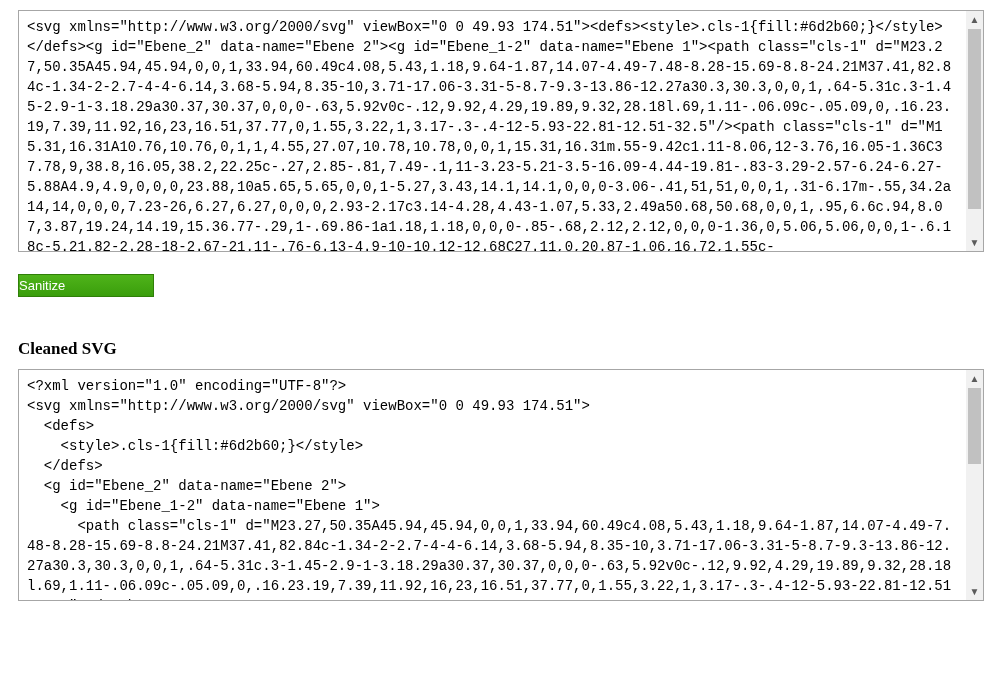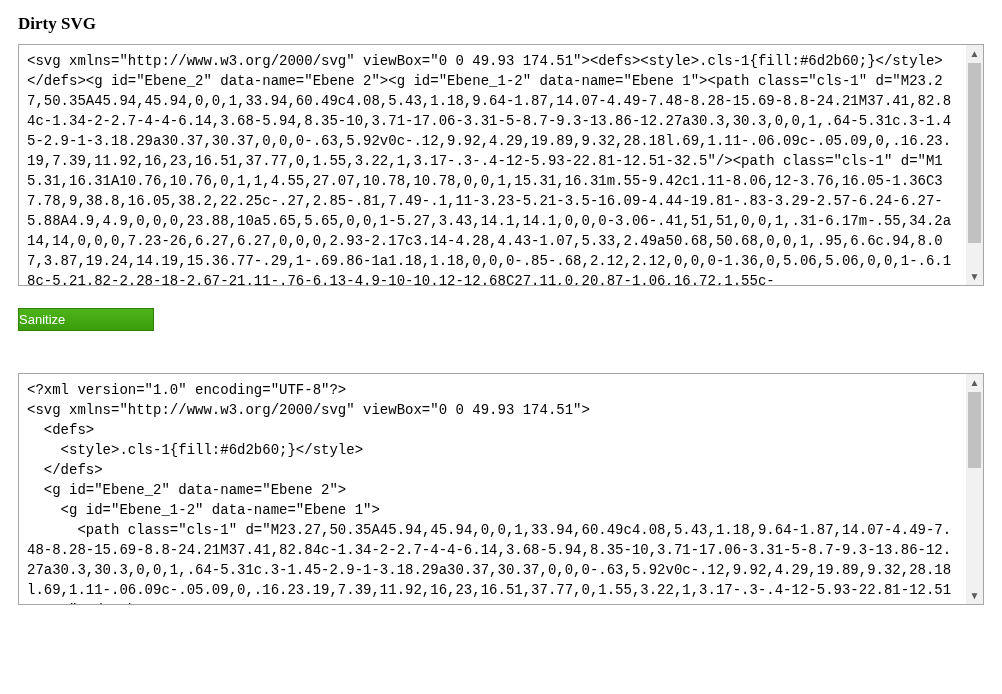--- a/index.html
+++ b/index.html
@@ -92,35 +92,35 @@
     width: 136px;
     text-align: left;
     cursor: pointer;
   }
 </style>
 </head>
 <body>
 
 <div class="page">
 
-  <div class="section-heading">Dirty SVG</div>
 
   <div class="ta-wrap dirty">
     <textarea class="codebox" spellcheck="false" style="">&lt;svg xmlns="http://www.w3.org/2000/svg" viewBox="0 0 49.93 174.51"&gt;&lt;defs&gt;&lt;style&gt;.cls-1{fill:#6d2b60;}&lt;/style&gt;&lt;/defs&gt;&lt;g id="Ebene_2" data-name="Ebene 2"&gt;&lt;g id="Ebene_1-2" data-name="Ebene 1"&gt;&lt;path class="cls-1" d="M23.27,50.35A45.94,45.94,0,0,1,33.94,60.49c4.08,5.43,1.18,9.64-1.87,14.07-4.49-7.48-8.28-15.69-8.8-24.21M37.41,82.84c-1.34-2-2.7-4-4-6.14,3.68-5.94,8.35-10,3.71-17.06-3.31-5-8.7-9.3-13.86-12.27a30.3,30.3,0,0,1,.64-5.31c.3-1.45-2.9-1-3.18.29a30.37,30.37,0,0,0-.63,5.92v0c-.12,9.92,4.29,19.89,9.32,28.18l.69,1.11-.06.09c-.05.09,0,.16.23.19,7.39,11.92,16,23,16.51,37.77,0,1.55,3.22,1,3.17-.3-.4-12-5.93-22.81-12.51-32.5"/&gt;&lt;path class="cls-1" d="M15.31,16.31A10.76,10.76,0,1,1,4.55,27.07,10.78,10.78,0,0,1,15.31,16.31m.55-9.42c1.11-8.06,12-3.76,16.05-1.36C37.78,9,38.8,16.05,38.2,22.25c-.27,2.85-.81,7.49-.1,11-3.23-5.21-3.5-16.09-4.44-19.81-.83-3.29-2.57-6.24-6.27-5.88A4.9,4.9,0,0,0,23.88,10a5.65,5.65,0,0,1-5.27,3.43,14.1,14.1,0,0,0-3.06-.41,51,51,0,0,1,.31-6.17m-.55,34.2a14,14,0,0,0,7.23-26,6.27,6.27,0,0,0,2.93-2.17c3.14-4.28,4.43-1.07,5.33,2.49a50.68,50.68,0,0,1,.95,6.6c.94,8.07,3.87,19.24,14.19,15.36.77-.29,1-.69.86-1a1.18,1.18,0,0,0-.85-.68,2.12,2.12,0,0,0-1.36,0,5.06,5.06,0,0,1-.6.18c-5.21.82-2.28-18-2.67-21.11-.76-6.13-4.9-10-10.12-12.68C27.11,0,20.87-1.06,16.72,1.55c-</textarea>
     <div class="fake-scrollbar">
       <div class="arrow up">▲</div>
       <div class="thumb" style="top:18px;height:180px;"></div>
       <div class="arrow down">▼</div>
     </div>
   </div>
 
   <div class="btn-row">
     <button class="sanitize">Sanitize</button>
   </div>
 
+  <div class="section-heading">Cleaned SVG</div>
 
   <div class="ta-wrap clean">
     <textarea class="codebox" spellcheck="false" style="">&lt;?xml version="1.0" encoding="UTF-8"?&gt;
 &lt;svg xmlns="http://www.w3.org/2000/svg" viewBox="0 0 49.93 174.51"&gt;
   &lt;defs&gt;
     &lt;style&gt;.cls-1{fill:#6d2b60;}&lt;/style&gt;
   &lt;/defs&gt;
   &lt;g id="Ebene_2" data-name="Ebene 2"&gt;
     &lt;g id="Ebene_1-2" data-name="Ebene 1"&gt;
       &lt;path class="cls-1" d="M23.27,50.35A45.94,45.94,0,0,1,33.94,60.49c4.08,5.43,1.18,9.64-1.87,14.07-4.49-7.48-8.28-15.69-8.8-24.21M37.41,82.84c-1.34-2-2.7-4-4-6.14,3.68-5.94,8.35-10,3.71-17.06-3.31-5-8.7-9.3-13.86-12.27a30.3,30.3,0,0,1,.64-5.31c.3-1.45-2.9-1-3.18.29a30.37,30.37,0,0,0-.63,5.92v0c-.12,9.92,4.29,19.89,9.32,28.18l.69,1.11-.06.09c-.05.09,0,.16.23.19,7.39,11.92,16,23,16.51,37.77,0,1.55,3.22,1,3.17-.3-.4-12-5.93-22.81-12.51-32.5"&gt;&lt;/path&gt;</textarea>

